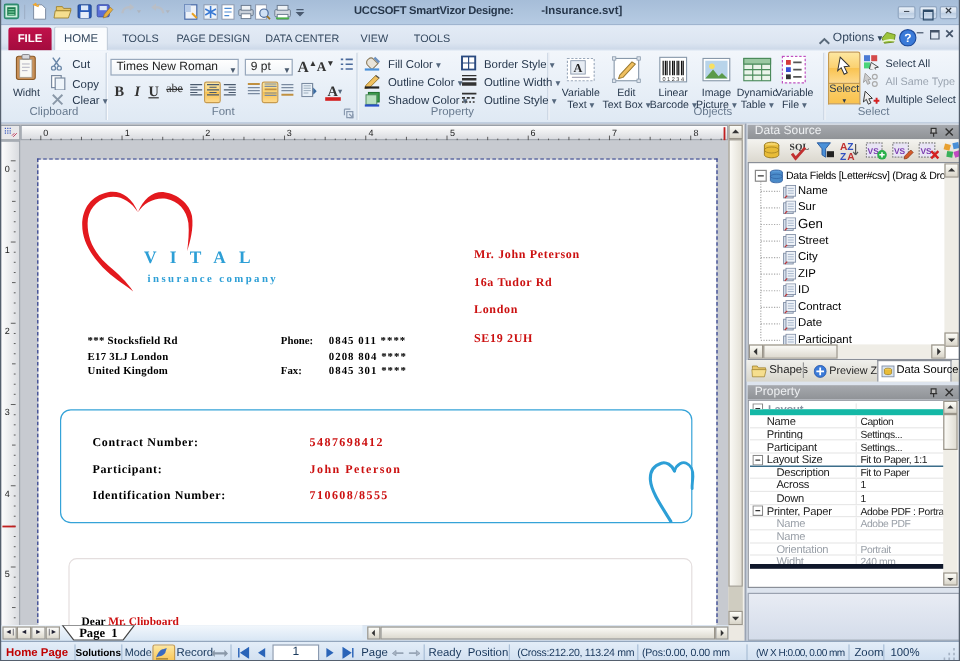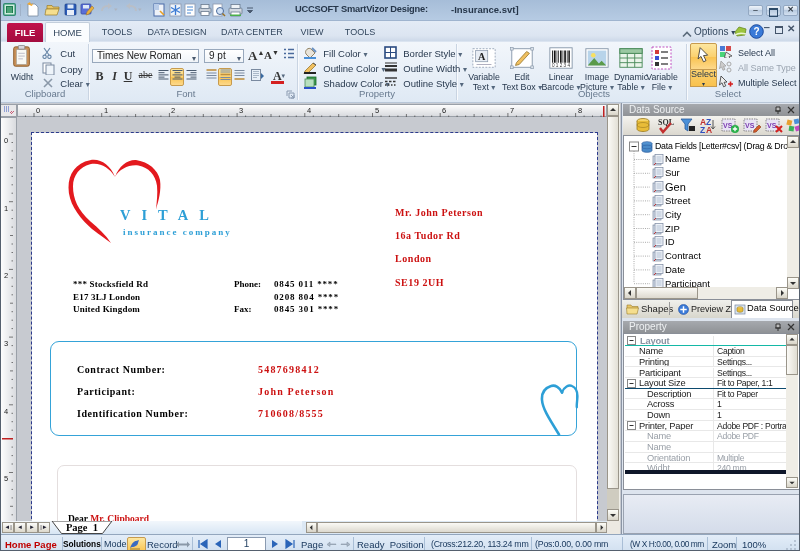--- a/index.html
+++ b/index.html
@@ -131,21 +131,21 @@
   <div class="ttext" style="left:295px;font-size:9.3px;letter-spacing:-0.2px">UCCSOFT SmartVizor Designe<span style="letter-spacing:-1px">:</span></div>
   <div class="ttext" style="left:451px;font-size:9.5px">-Insurance.svt]</div>
   <div class="winbtn" style="left:748px">‒</div>
   <div class="winbtn" style="left:766px"><span style="display:inline-block;width:7px;height:6px;border:1px solid #2c4a68;border-top-width:2px;margin-top:2px"></span></div>
   <div class="winbtn" style="left:783px">✕</div>
 </div>
 <div class="abs" id="tabrow">
   <div id="filetab">FILE</div>
   <div id="hometab">HOME</div>
   <div class="rtab" style="left:97px;width:40px;font-size:9px">TOOLS</div>
-  <div class="rtab" style="left:147px;width:60px;font-size:9px">DATA DESIGN</div>
+  <div class="rtab" style="left:147px;width:60px;font-size:9px">PAGE DESIGN</div>
   <div class="rtab" style="left:221px;width:60px;font-size:9px">DATA CENTER</div>
   <div class="rtab" style="left:296px;width:32px;font-size:9px">VIEW</div>
   <div class="rtab" style="left:341px;width:38px;font-size:9px">TOOLS</div>
   <svg class="tabctl" style="left:681px;top:6px" width="12" height="10" viewBox="0 0 12 10">
     <path d="M2 7l4-4 4 4" stroke="#5a6a7a" stroke-width="1.6" fill="none"></path>
   </svg>
   <div class="tabctl" style="left:694px;top:0;line-height:21px">Options <span style="font-size:8px">▾</span></div>
   <svg class="tabctl" style="left:733px;top:3px" width="15" height="15" viewBox="0 0 15 15">
     <path d="M2 8l4-5 7 2-1 6-8 1z" fill="#9cc43c" stroke="#6a8a22" stroke-width="0.8"></path>
     <path d="M2 11c3-2 8-2 11-1" stroke="#e8f4d0" stroke-width="1.5" fill="none"></path>
@@ -650,21 +650,21 @@
     </div>
     <div class="ptitle" style="top:218px">Property
       <svg style="position:absolute;right:18px;top:2px" width="8" height="9" viewBox="0 0 8 9">
           <path d="M2 1h4v4H2zM4 5v3M1 5h6" stroke="#333" fill="#bbb" stroke-width="1"></path>
         </svg>
       <svg style="position:absolute;right:5px;top:2px" width="8" height="8" viewBox="0 0 8 8">
           <path d="M1 1l6 6M7 1L1 7" stroke="#333" stroke-width="1.2"></path>
         </svg>
     </div>
     <div id="propgrid" style="position:absolute;left:1px;top:230px;width:177px;height:157px;background:#fff;border:1px solid #8a8f98;box-sizing:border-box">
-        <div style="position:absolute;left:1px;top:1.5px;width:162px;height:10.65px;border-bottom:1px solid #14b8a6;box-sizing:border-box;font-size:9.3px;letter-spacing:-0.2px;line-height:10px;white-space:nowrap;overflow:hidden">
+        <div style="position:absolute;left:1px;top:1.5px;width:162px;height:10.65px;border-bottom:5px solid #14b8a6;box-sizing:border-box;font-size:9.3px;letter-spacing:-0.2px;line-height:10px;white-space:nowrap;overflow:hidden">
           <svg style="position:absolute;left:2px;top:0.5px" width="9" height="9" viewBox="0 0 9 9">
             <rect x="0.5" y="0.5" width="8" height="8" fill="#fff" stroke="#888"></rect>
             <path d="M2.5 4.5h4" stroke="#333"></path>
           </svg>
           <span style="position:absolute;left:15px;color:#8a94a2;font-weight:bold">Layout</span>
           <span style="position:absolute;left:88px;top:0;width:1px;height:10.65px;background:#e8e8e8"></span>
         </div>
         <div style="position:absolute;left:1px;top:12.2px;width:162px;height:10.65px;border-bottom:1px solid #e8e8e8;box-sizing:border-box;font-size:9.3px;letter-spacing:-0.2px;line-height:10px;white-space:nowrap;overflow:hidden">
           <span style="position:absolute;left:14px;color:#222">Name</span>
           <span style="position:absolute;left:92px;color:#222;font-size:8.6px;letter-spacing:-0.3px">Caption</span>
@@ -718,21 +718,21 @@
           <span style="position:absolute;left:92px;color:#9aa0a8;font-size:8.6px;letter-spacing:-0.3px">Adobe PDF</span>
           <span style="position:absolute;left:88px;top:0;width:1px;height:10.65px;background:#e8e8e8"></span>
         </div>
         <div style="position:absolute;left:1px;top:108.0px;width:162px;height:10.65px;border-bottom:1px solid #e8e8e8;box-sizing:border-box;font-size:9.3px;letter-spacing:-0.2px;line-height:10px;white-space:nowrap;overflow:hidden">
           <span style="position:absolute;left:22px;color:#9aa0a8">Name</span>
           <span style="position:absolute;left:92px;color:#9aa0a8;font-size:8.6px;letter-spacing:-0.3px"></span>
           <span style="position:absolute;left:88px;top:0;width:1px;height:10.65px;background:#e8e8e8"></span>
         </div>
         <div style="position:absolute;left:1px;top:118.7px;width:162px;height:10.65px;border-bottom:1px solid #e8e8e8;box-sizing:border-box;font-size:9.3px;letter-spacing:-0.2px;line-height:10px;white-space:nowrap;overflow:hidden">
           <span style="position:absolute;left:22px;color:#9aa0a8">Orientation</span>
-          <span style="position:absolute;left:92px;color:#9aa0a8;font-size:8.6px;letter-spacing:-0.3px">Multiple</span>
+          <span style="position:absolute;left:92px;color:#9aa0a8;font-size:8.6px;letter-spacing:-0.3px">Portrait</span>
           <span style="position:absolute;left:88px;top:0;width:1px;height:10.65px;background:#e8e8e8"></span>
         </div>
         <div style="position:absolute;left:1px;top:129.3px;width:162px;height:10.65px;border-bottom:4px solid #0f172a;box-sizing:border-box;font-size:9.3px;letter-spacing:-0.2px;line-height:10px;white-space:nowrap;overflow:hidden">
           <span style="position:absolute;left:22px;color:#9aa0a8">Widht</span>
           <span style="position:absolute;left:92px;color:#9aa0a8;font-size:8.6px;letter-spacing:-0.3px">240 mm</span>
           <span style="position:absolute;left:88px;top:0;width:1px;height:10.65px;background:#e8e8e8"></span>
         </div>
         <div style="position:absolute;right:1px;top:0;width:12px;height:154px;background:#efede6">
 <div style="position:absolute;left:0;top:0;width:12px;height:11px;background:linear-gradient(#fdfdf8,#d8d4c8);border:1px solid #9a958a;box-sizing:border-box"><svg width="8" height="7" viewBox="0 0 8 8" style="margin:1px">
               <path d="M1 5l3-3 3 3z" fill="#333"></path>

